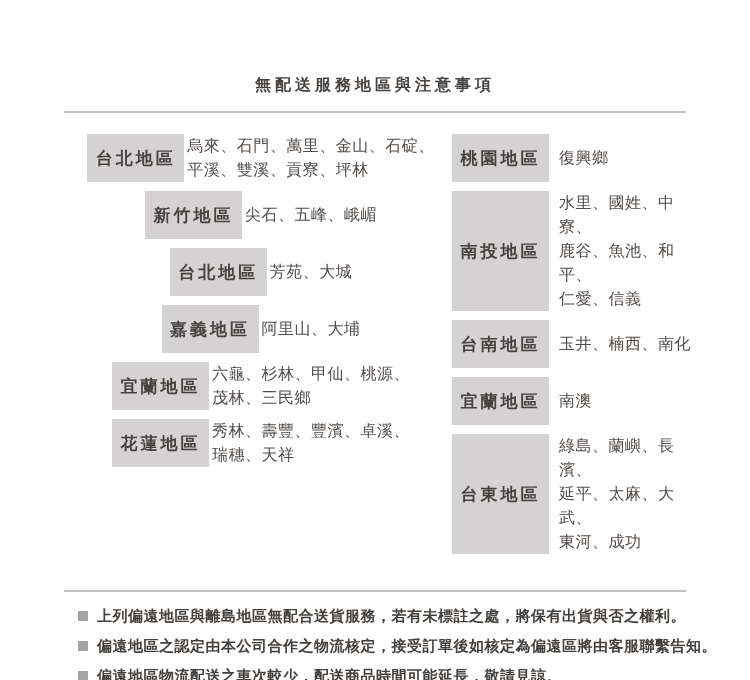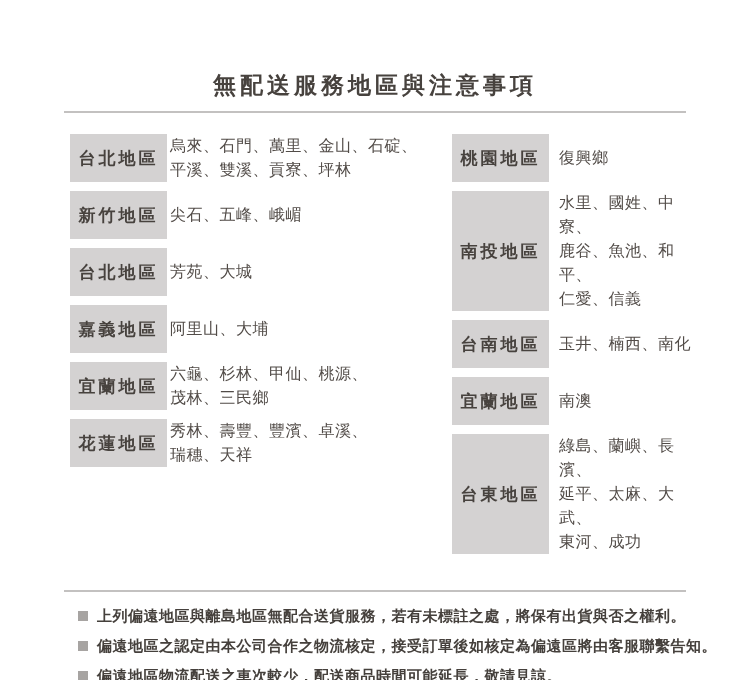--- a/index.html
+++ b/index.html
@@ -16,21 +16,21 @@
   .page {
     position: relative;
     width: 750px;
     height: 680px;
     background: #ffffff;
   }
   .title {
     margin: 0;
     padding-top: 70px;
     text-align: center;
-    font-size: 23px;
+    font-size: 16px;
     font-weight: 600;
     letter-spacing: 4px;
     color: var(--title-color, #47423e);
     line-height: 30px;
   }
   .divider {
     height: 2px;
     margin: 0 64px;
     background: var(--divider-color, #c3c1c0);
   }
@@ -40,21 +40,21 @@
     display: flex;
     margin-top: 21px;
     padding-left: 70px;
     align-items: flex-start;
   }
   .col {
     display: flex;
     flex-direction: column;
     gap: 9px;
   }
-  .col.left { width: 382px; flex-shrink: 0; }
+  .col.left { width: 382px; flex-shrink: 0; align-items: center; }
   .col.right { flex: 1; padding-right: 56px; }
   .row { display: flex; min-height: 48px; align-items: stretch; }
   .region-label {
     width: 97px;
     flex-shrink: 0;
     background: var(--label-bg, #d4d2d2);
     display: flex;
     align-items: center;
     justify-content: center;
     font-size: 17px;

